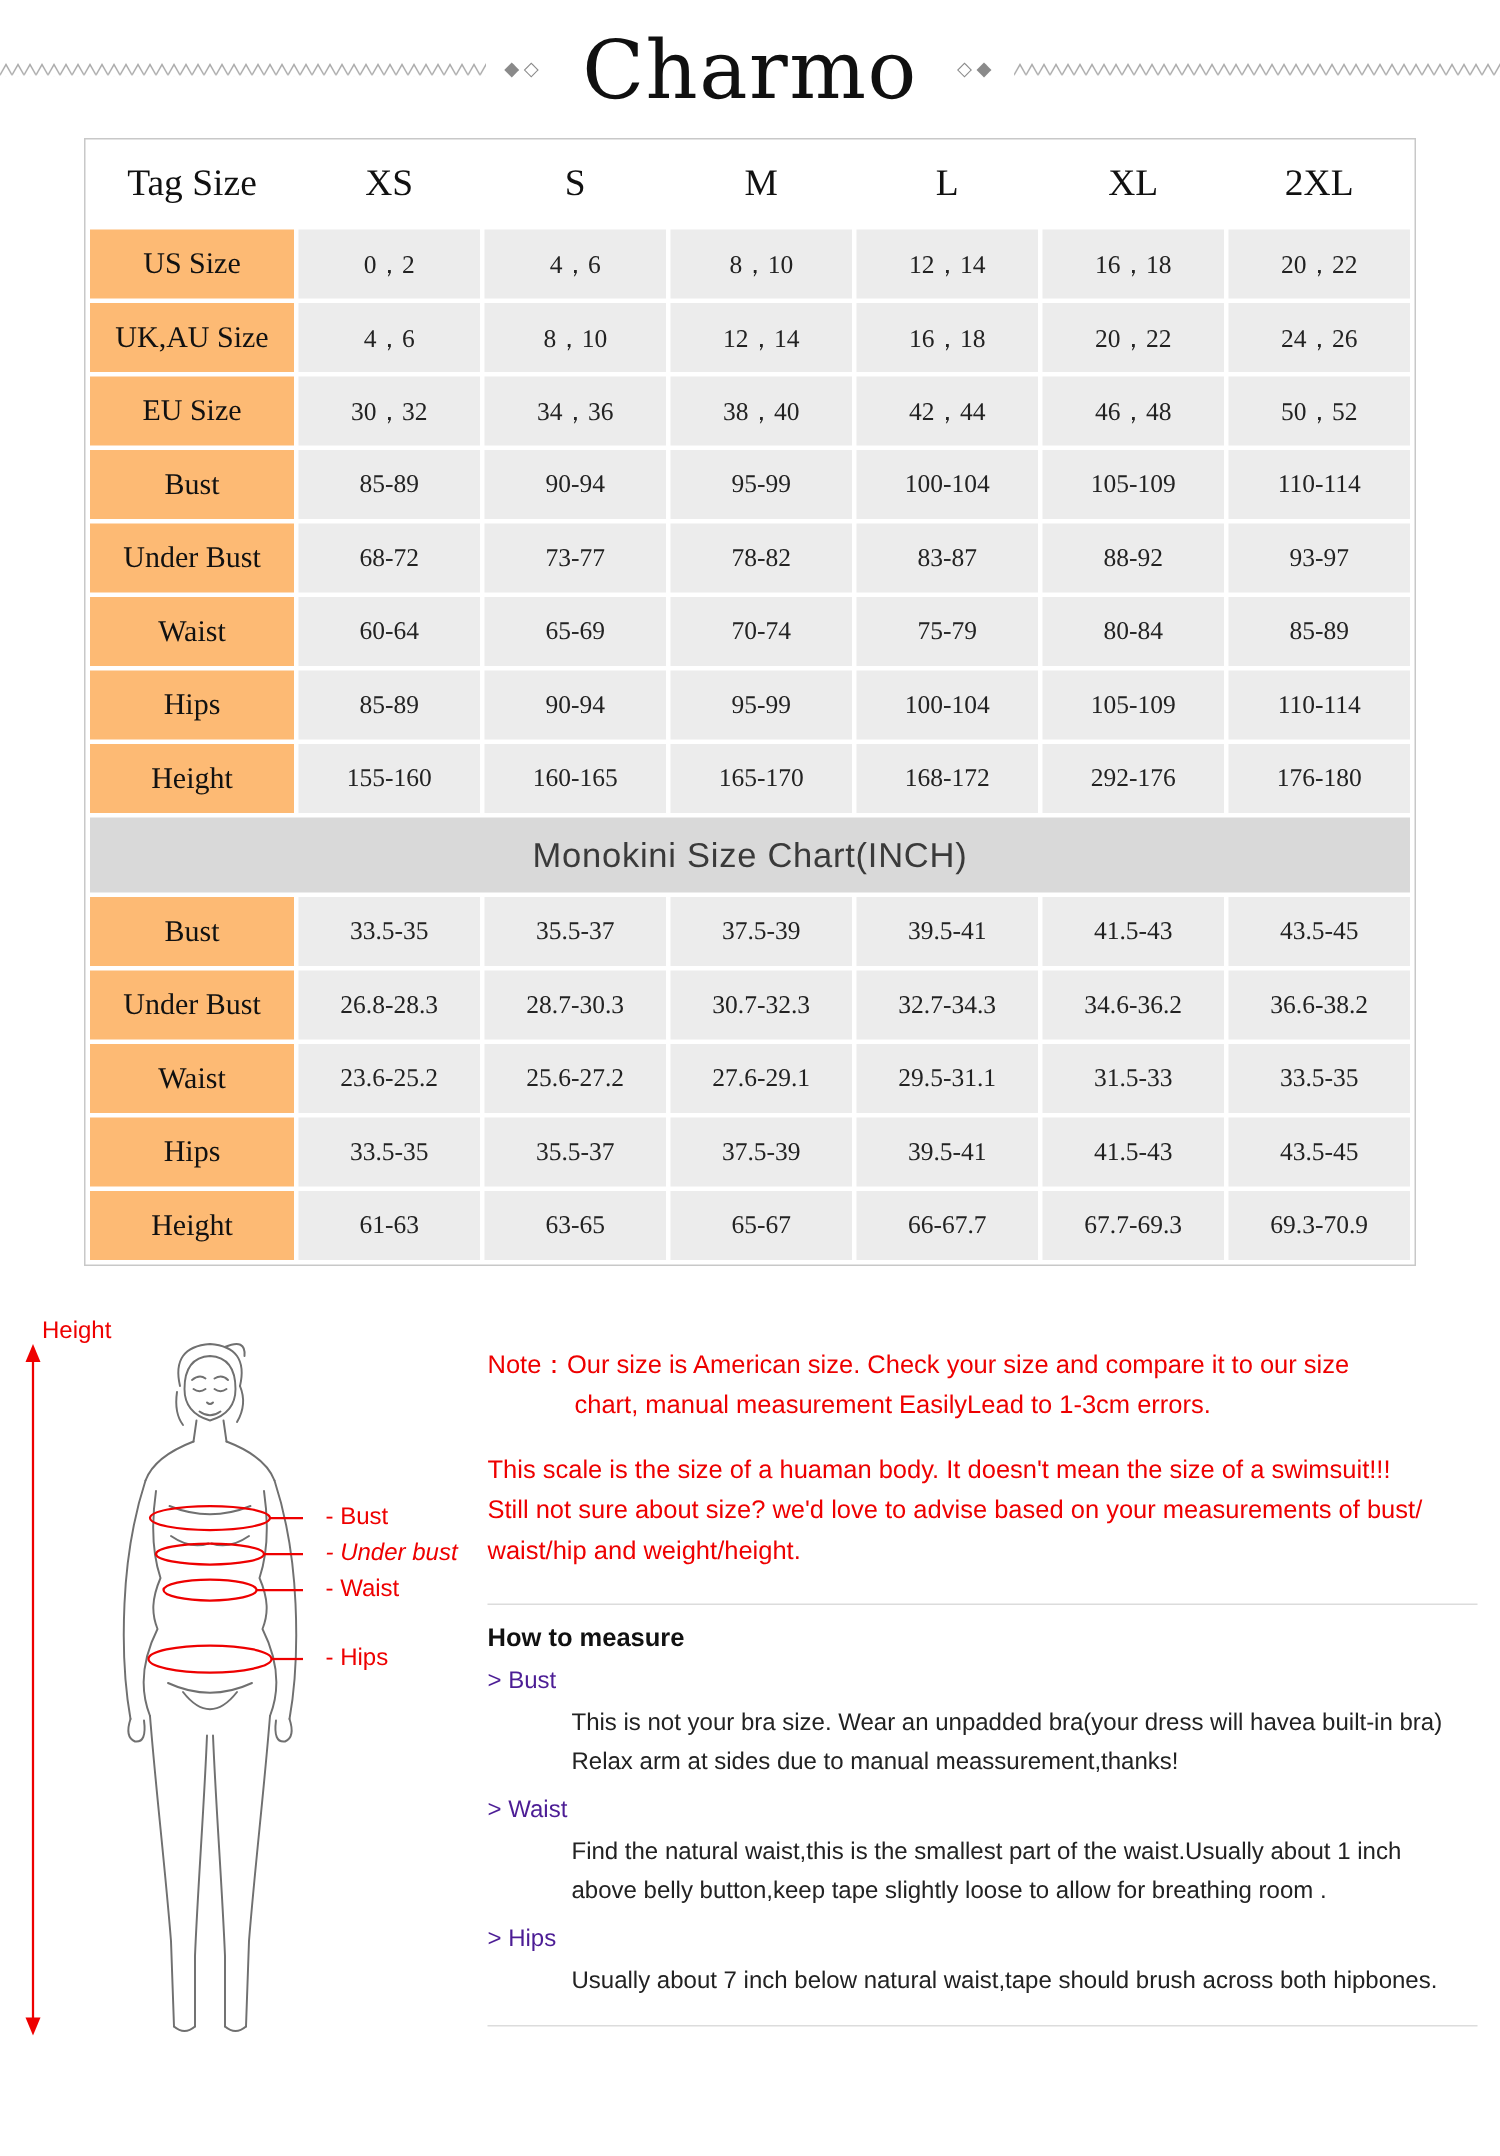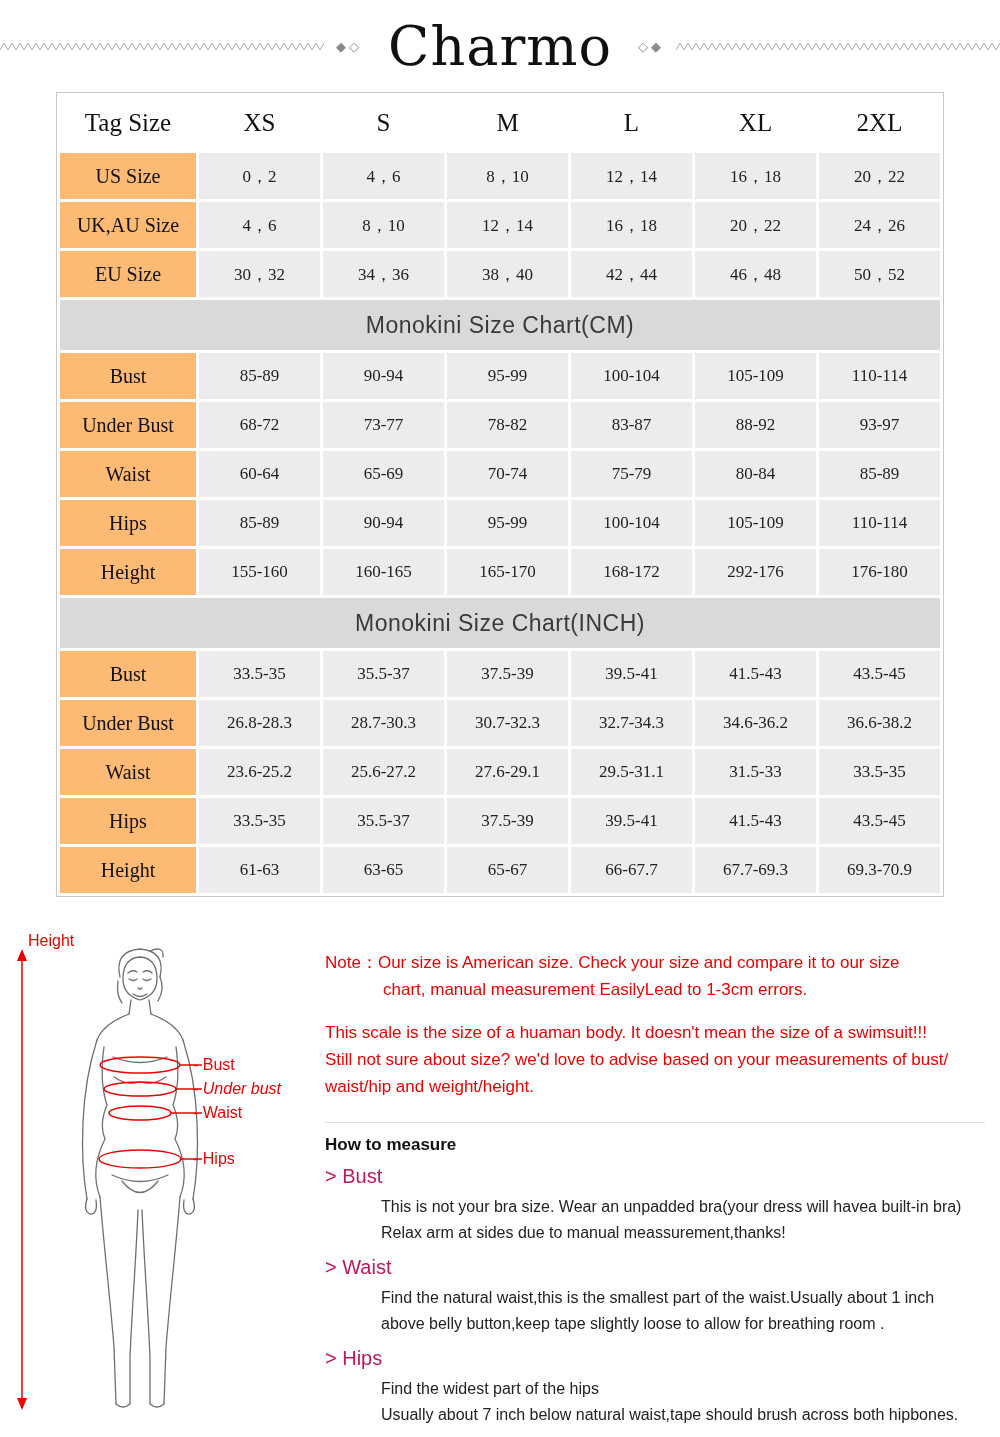--- a/index.html
+++ b/index.html
@@ -43,33 +43,33 @@
 
   
   .bottom { position:relative; height:515px; margin-top:10px; }
   .figure-area { position:absolute; left:0; top:0; width:320px; height:505px; }
   .figure-svg { display:block; }
   .fig-stroke { fill:none; stroke:#707070; stroke-width:1.3; stroke-linecap:round; }
   .red-stroke { fill:none; stroke:var(--accent-red, #ee0000); stroke-width:1.5; }
   .red-fill { fill:var(--accent-red, #ee0000); }
   .red { color:var(--accent-red, #ee0000); }
   .height-label { position:absolute; left:28px; top:25px; font-size:16px; }
-  .fig-label { position:absolute; left:193px; font-size:16px; white-space:nowrap; }
+  .fig-label { position:absolute; left:217px; font-size:16px; white-space:nowrap; }
   .fig-label.bust { top:149px; }
   .fig-label.underbust { top:173px;font-style:italic; }
   .fig-label.waist { top:197px; }
   .fig-label.hips { top:243px; }
 
   .notes-area { position:absolute; left:325px; top:42px; width:660px; }
   .note-line { font-size:17px; line-height:27px; }
   .indent { padding-left:58px; }
   .note-para2 { margin-top:16px; }
   .divider { border:none; border-top:1px solid #dcdcdc; margin:22px 0 12px; }
   .measure-title { font-size:17px; font-weight:bold; color:#111; margin:0 0 4px; }
-  .measure-heading { font-size:20px; color:#be185d; margin:10px 0 6px; }
+  .measure-heading { font-size:16px; color:#4c1d95; margin:10px 0 6px; }
   .measure-line { font-size:16px; line-height:26px; padding-left:56px; color:#222; }
   .bottom-divider { margin-top:16px; }
 </style>
 </head>
 <body>
 
 <div class="page">
 
   <header class="brand-header">
     <div class="ornament">
@@ -129,23 +129,20 @@
           <td class="value-cell">24，26</td>
         </tr>
         <tr>
           <th class="row-label">EU Size</th>
           <td class="value-cell">30，32</td>
           <td class="value-cell">34，36</td>
           <td class="value-cell">38，40</td>
           <td class="value-cell">42，44</td>
           <td class="value-cell">46，48</td>
           <td class="value-cell">50，52</td>
-        </tr>
-        <tr>
-          <td colspan="7" class="section-title">Monokini Size Chart(CM)</td>
         </tr>
         <tr>
           <th class="row-label">Bust</th>
           <td class="value-cell">85-89</td>
           <td class="value-cell">90-94</td>
           <td class="value-cell">95-99</td>
           <td class="value-cell">100-104</td>
           <td class="value-cell">105-109</td>
           <td class="value-cell">110-114</td>
         </tr>
@@ -317,21 +314,20 @@
       </div>
 
       <div class="measure-section">
         <div class="measure-heading">&gt; Waist</div>
         <div class="measure-line">Find the natural waist,this is the smallest part of the waist.Usually about 1 inch</div>
         <div class="measure-line">above belly button,keep tape slightly loose to allow for breathing room .</div>
       </div>
 
       <div class="measure-section">
         <div class="measure-heading">&gt; Hips</div>
-        <div class="measure-line">Find the widest part of the hips</div>
         <div class="measure-line">Usually about 7 inch below natural waist,tape should brush across both hipbones.</div>
       </div>
 
       <hr class="divider bottom-divider">
     </div>
 
   </section>
 </div>
 
 </body></html>

